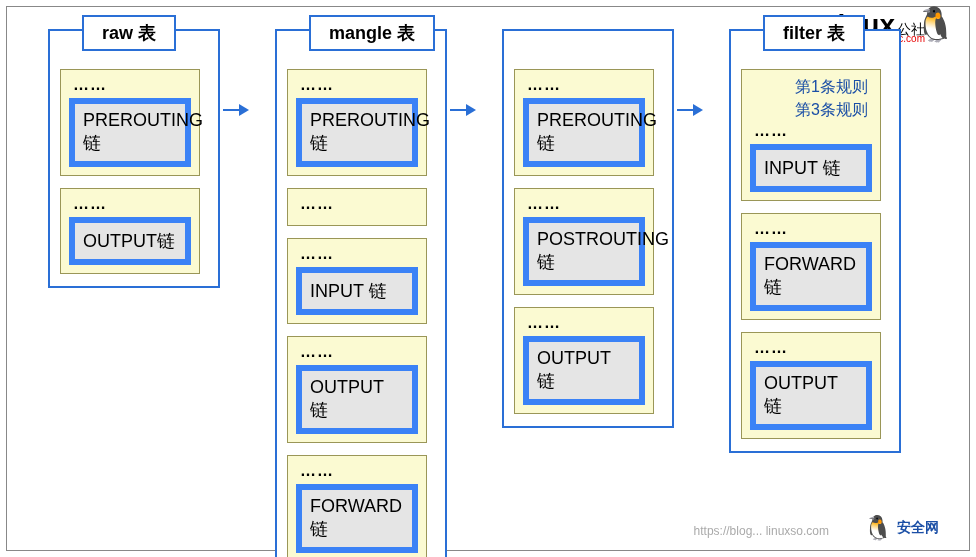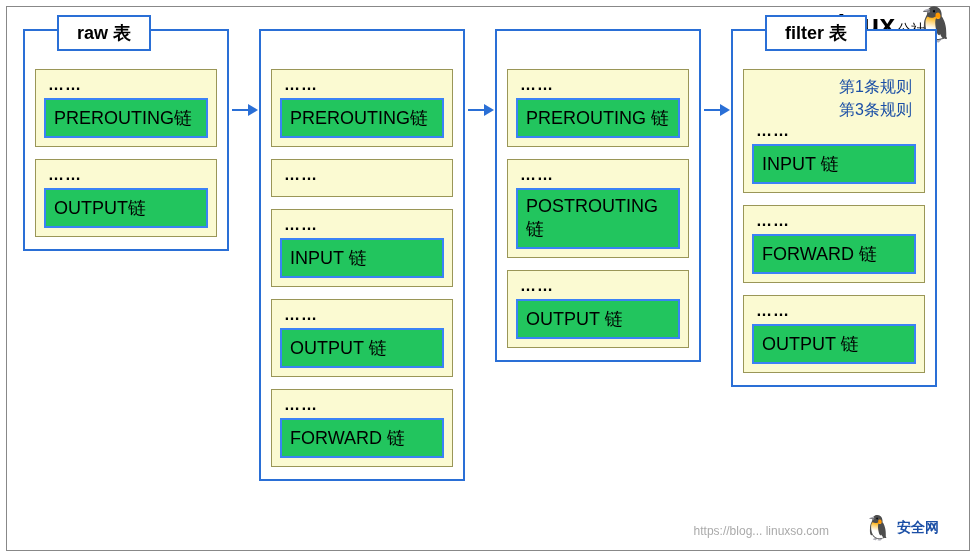--- a/index.html
+++ b/index.html
@@ -71,23 +71,24 @@
     align-items: flex-start;
   }
   .col {
     display: flex;
     flex-direction: column;
     align-items: stretch;
   }
   .table-box {
     border: 2px solid #2a6fd6;
     background: #fff;
-    padding: 38px 10px 12px 10px;
+    padding: 38px 18px 12px 10px;
     position: relative;
-    width: 206px;
+    width: 172px;
+    margin-left: 25px;
   }
   .table-title {
     position: absolute;
     top: -16px;
     left: 32px;
     background: #fff;
     border: 2px solid #2a6fd6;
     padding: 4px 18px;
     font-size: 18px;
     font-weight: bold;
@@ -106,22 +107,22 @@
     padding: 0 4px 4px 4px;
     letter-spacing: 1px;
   }
   .rule-line {
     font-size: 16px;
     color: #1b4fa6;
     padding: 1px 4px;
     text-align: right;
   }
   .chain-name {
-    background: #22c55e;
-    border: 2px solid #3b82f6;
+    background: #e5e5e5;
+    border: 6px solid #3b82f6;
     padding: 6px 8px;
     font-size: 18px;
     color: #000;
     text-align: left;
   }
   .arrow-wrap {
     display: flex;
     align-items: center;
     justify-content: center;
     width: 30px;
@@ -169,20 +170,21 @@
         </div>
       </div>
     </div>
 
     <div class="arrow-wrap">
         <div class="arrow"></div>
       </div>
 
     <div class="col">
       <div class="table-box">
+        <div class="table-title">mangle 表</div>
         <div class="chain-group">
           <div class="dots">……</div>
           <div class="chain-name">PREROUTING链</div>
         </div>
         <div class="chain-group">
           <div class="dots">……</div>
         </div>
         <div class="chain-group">
           <div class="dots">……</div>
           <div class="chain-name">INPUT 链</div>

